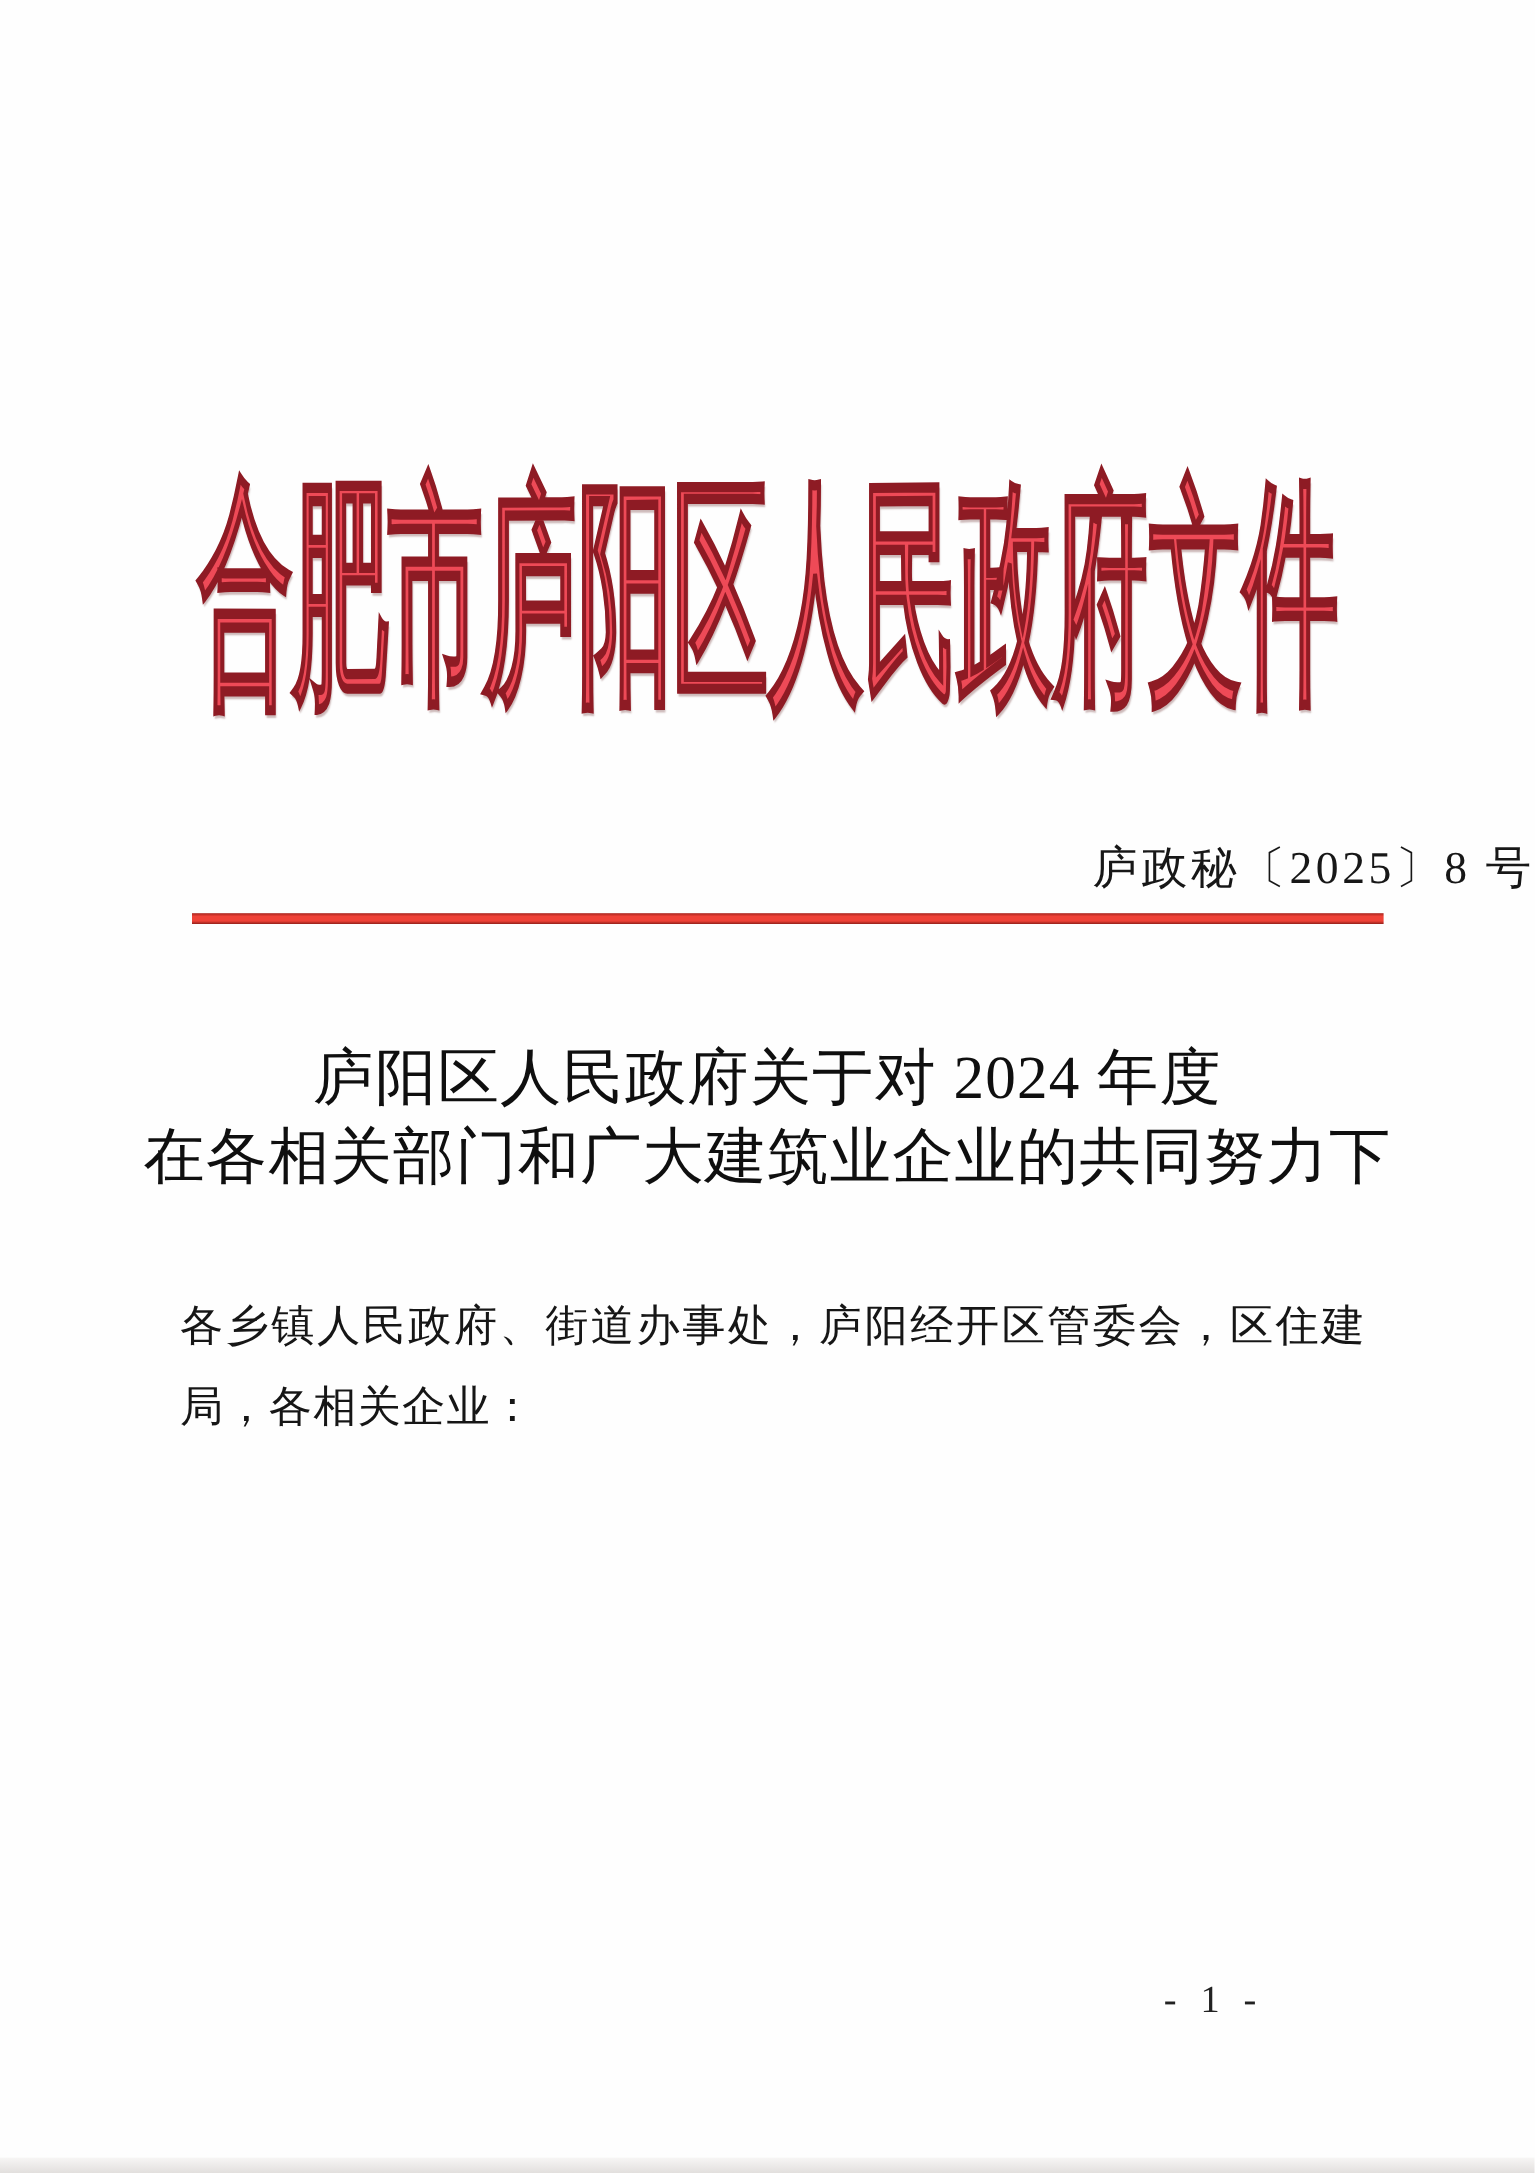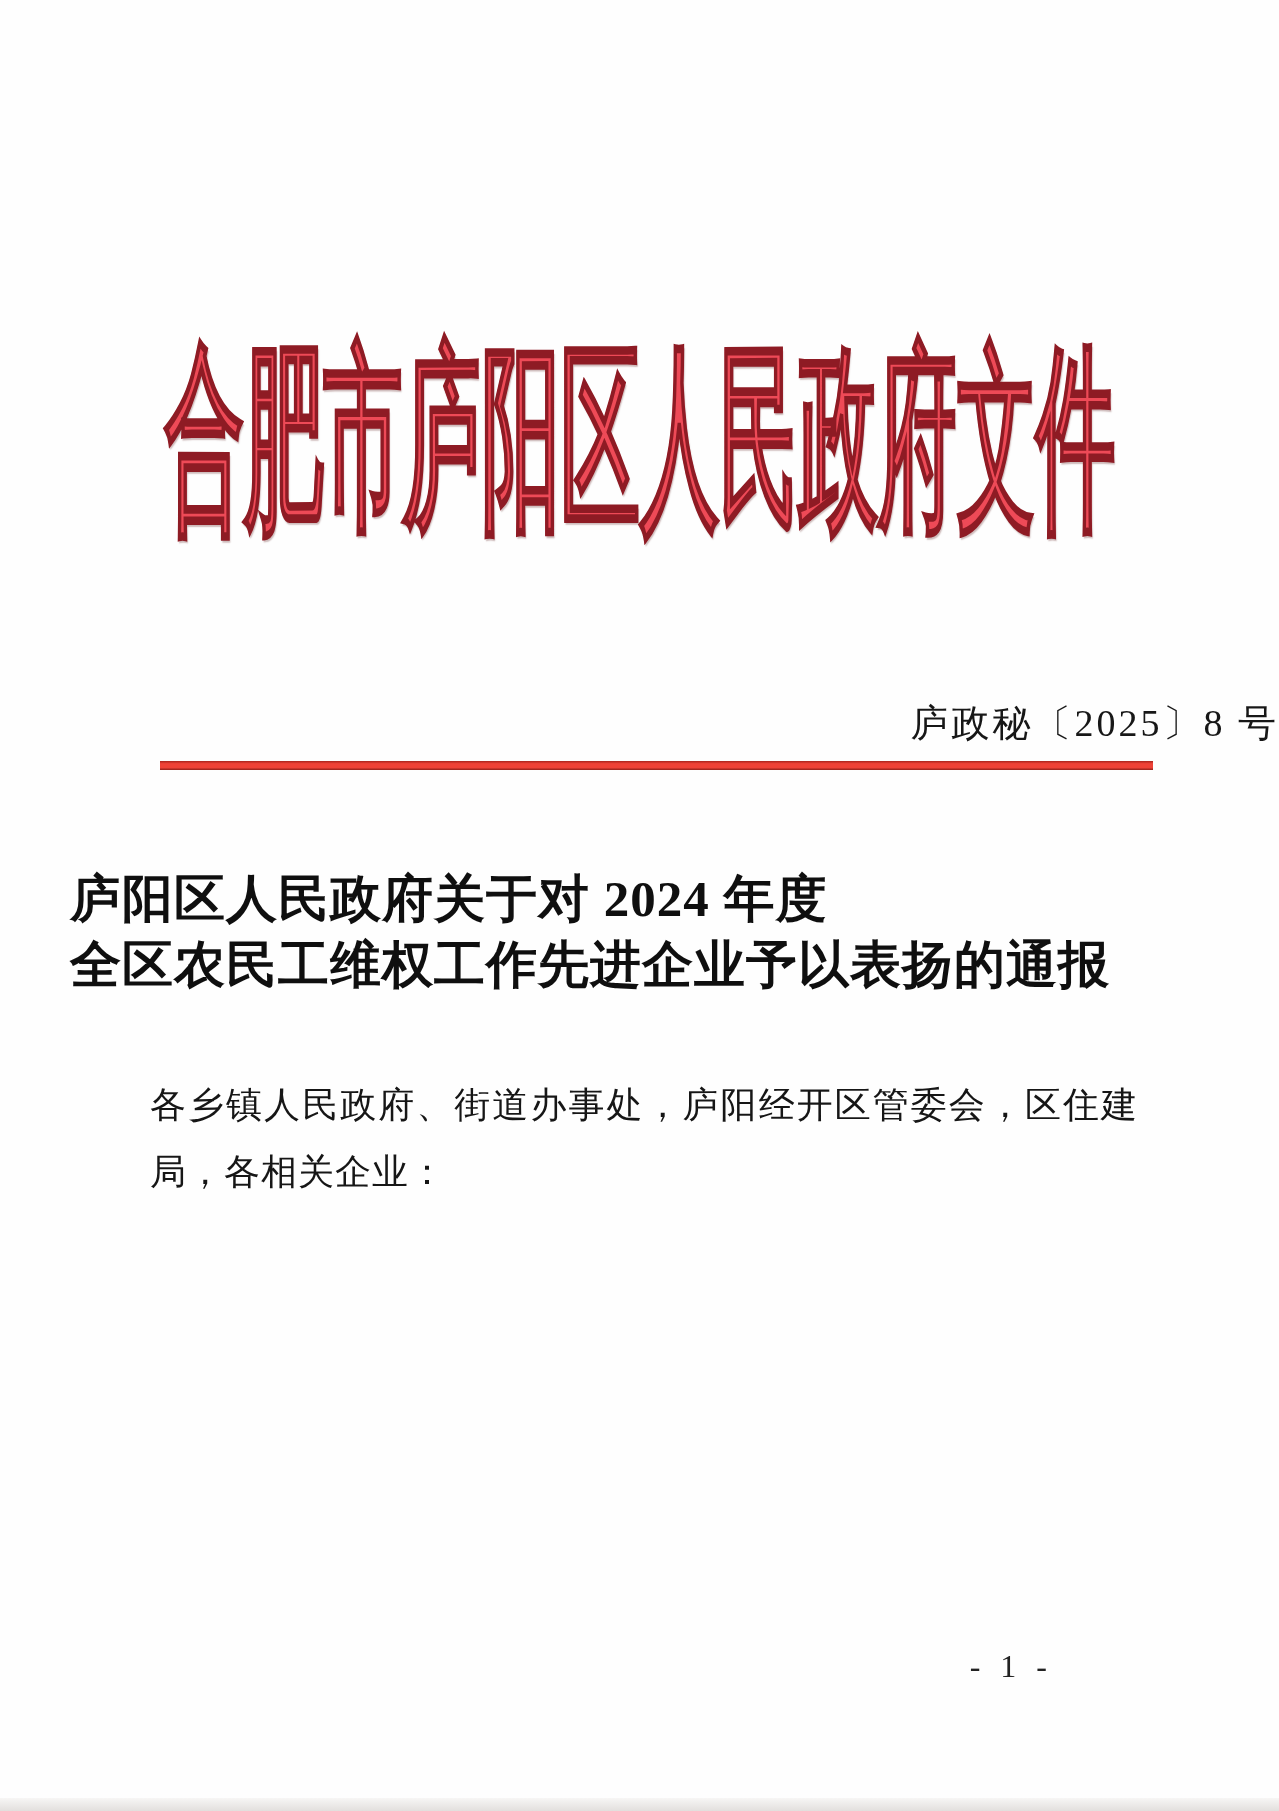--- a/index.html
+++ b/index.html
@@ -13,29 +13,28 @@
     height: 1811px;
     margin: 0 auto;
     background: #fefefe;
     overflow: hidden;
     font-family: "Liberation Serif", serif;
     color: #1c1c1c;
   }
   
   .red-header {
     position: absolute;
-    top: 334px;
+    top: 346px;
     left: 0;
     right: 0;
     height: 240px;
     display: flex;
     justify-content: center;
-    align-items: center;
+    align-items: flex-end;
     overflow: visible;
-    font-family: Liberation Mono, monospace;
   }
   .red-header .masthead-text {
     font-size: 180px;
     font-weight: bold;
     line-height: 1;
     white-space: nowrap;
     color: #ee4a57;
     -webkit-text-stroke: 2px #8e1b24;
     text-shadow: 2px 3px 2px rgba(80, 10, 10, 0.28);
     transform: scale(0.44, 1.12);
@@ -61,22 +60,23 @@
     width: 993px;
     height: 9px;
     background: linear-gradient(#a8241d, #ef4237 30%, #ef4237 72%, #93201a);
   }
   
   .doc-title {
     position: absolute;
     top: 866px;
     left: 70px;
     right: 70px;
+    text-align: center;
     font-size: 51px;
-    font-weight: bold;
+    font-weight: normal;
     line-height: 66px;
     letter-spacing: 1px;
     color: #0f0f0f;
   }
   
   .doc-body {
     position: absolute;
     top: 1072px;
     left: 150px;
     width: 988px;
@@ -119,21 +119,21 @@
   <div class="red-header">
     <div class="masthead-text">合肥市庐阳区人民政府文件</div>
   </div>
 
   <div class="doc-number">庐政秘〔2025〕8 号</div>
 
   <div class="red-line"></div>
 
   <div class="doc-title">
     <div>庐阳区人民政府关于对 2024 年度</div>
-    <div>全区农民工维权工作先进企业予以表扬的通报</div>
+    <div>在各相关部门和广大建筑业企业的共同努力下</div>
   </div>
 
   <div class="doc-body">
     <p>各乡镇人民政府、街道办事处，庐阳经开区管委会，区住建局，各相关企业：</p>
   </div>
 
   <div class="page-number">- 1 -</div>
 
   <div class="scan-edge"></div>
 

